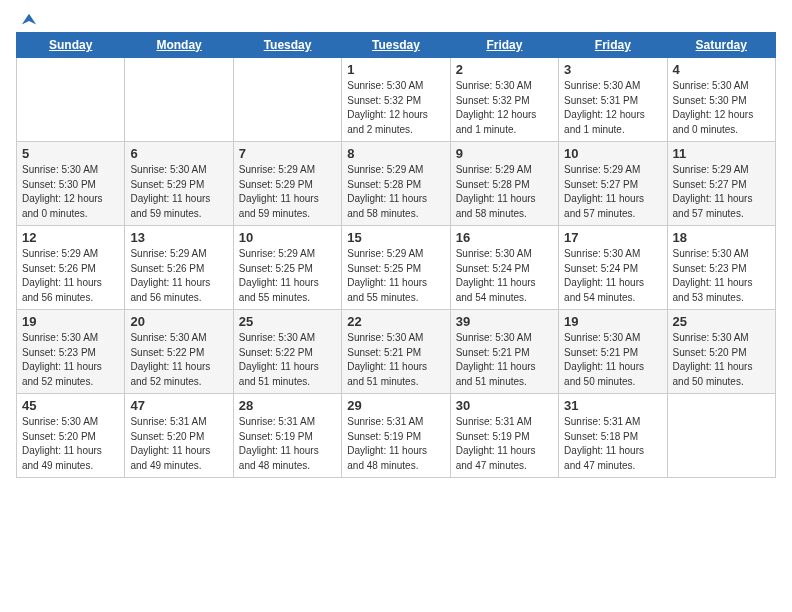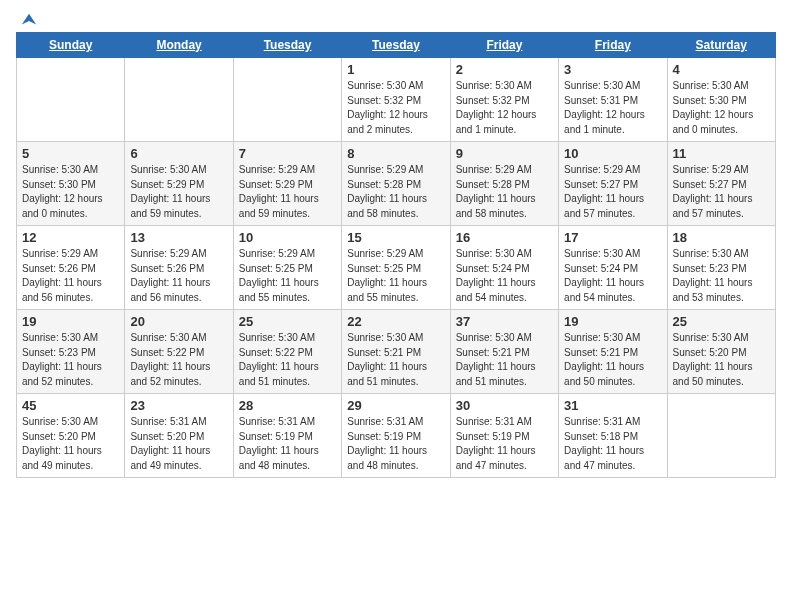--- a/index.html
+++ b/index.html
@@ -265,21 +265,21 @@
 and 51 minutes.</div>
         </td>
         <td>
           <span class="day-number">22</span>
           <div class="day-info" style="white-space: pre-line;">Sunrise: 5:30 AM
 Sunset: 5:21 PM
 Daylight: 11 hours
 and 51 minutes.</div>
         </td>
         <td>
-          <span class="day-number">37</span>
+          <span class="day-number">39</span>
           <div class="day-info" style="white-space: pre-line;">Sunrise: 5:30 AM
 Sunset: 5:21 PM
 Daylight: 11 hours
 and 51 minutes.</div>
         </td>
         <td>
           <span class="day-number">19</span>
           <div class="day-info" style="white-space: pre-line;">Sunrise: 5:30 AM
 Sunset: 5:21 PM
 Daylight: 11 hours
@@ -295,21 +295,21 @@
       </tr>
       <tr>
         <td>
           <span class="day-number">45</span>
           <div class="day-info" style="white-space: pre-line;">Sunrise: 5:30 AM
 Sunset: 5:20 PM
 Daylight: 11 hours
 and 49 minutes.</div>
         </td>
         <td>
-          <span class="day-number">23</span>
+          <span class="day-number">47</span>
           <div class="day-info" style="white-space: pre-line;">Sunrise: 5:31 AM
 Sunset: 5:20 PM
 Daylight: 11 hours
 and 49 minutes.</div>
         </td>
         <td>
           <span class="day-number">28</span>
           <div class="day-info" style="white-space: pre-line;">Sunrise: 5:31 AM
 Sunset: 5:19 PM
 Daylight: 11 hours

